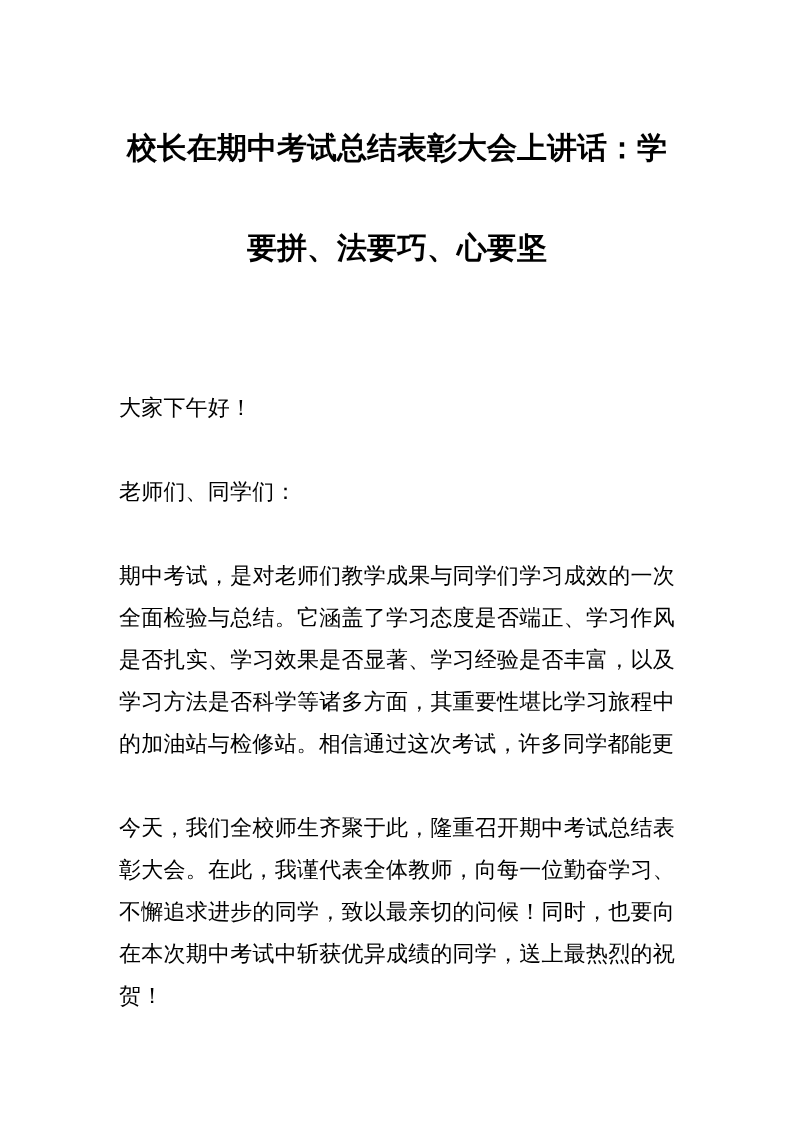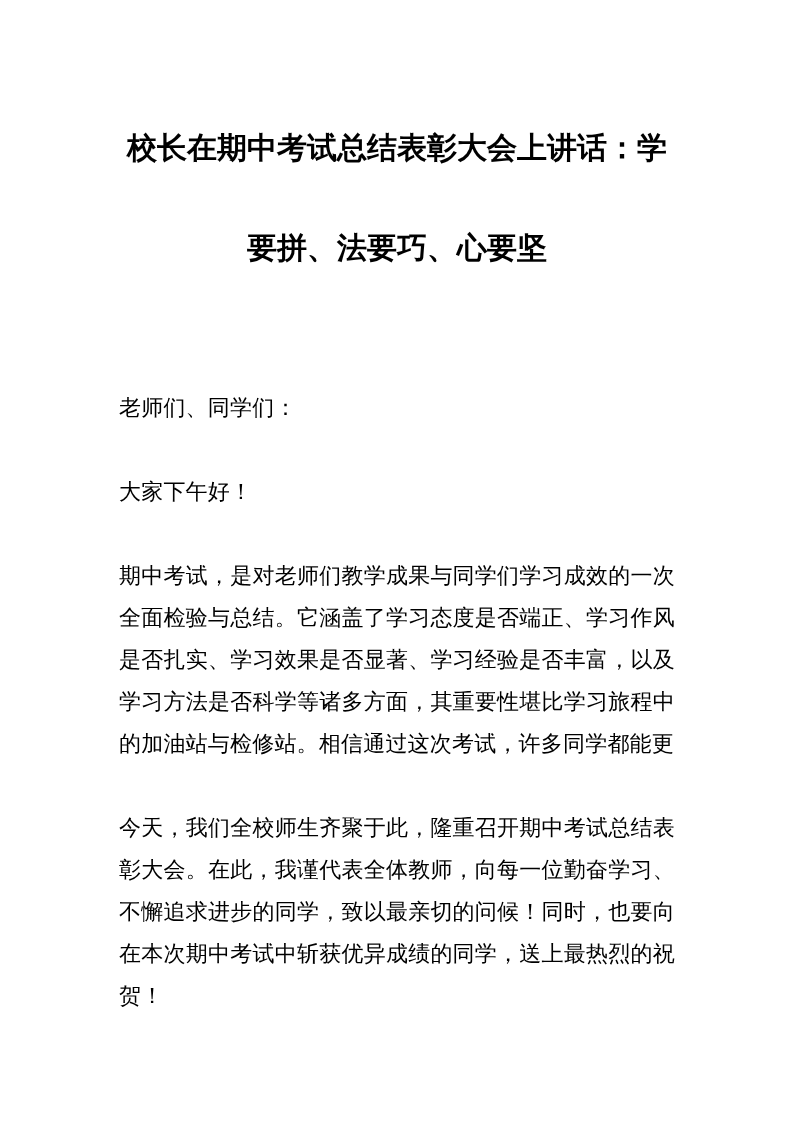--- a/index.html
+++ b/index.html
@@ -43,18 +43,18 @@
   .doc-paragraph:last-child {
     margin-bottom: 0;
   }
 </style>
 </head>
 <body>
 
 <div class="page">
   <div class="doc">
     <h1 class="doc-title">校长在期中考试总结表彰大会上讲话：学要拼、法要巧、心要坚</h1>
+    <p class="doc-paragraph">大家下午好！</p>
     <p class="doc-paragraph">老师们、同学们：</p>
-    <p class="doc-paragraph">大家下午好！</p>
     <p class="doc-paragraph">期中考试，是对老师们教学成果与同学们学习成效的一次全面检验与总结。它涵盖了学习态度是否端正、学习作风是否扎实、学习效果是否显著、学习经验是否丰富，以及学习方法是否科学等诸多方面，其重要性堪比学习旅程中的加油站与检修站。相信通过这次考试，许多同学都能更</p>
     <p class="doc-paragraph">今天，我们全校师生齐聚于此，隆重召开期中考试总结表彰大会。在此，我谨代表全体教师，向每一位勤奋学习、不懈追求进步的同学，致以最亲切的问候！同时，也要向在本次期中考试中斩获优异成绩的同学，送上最热烈的祝贺！</p>
   </div>
 </div>
 
 </body></html>

